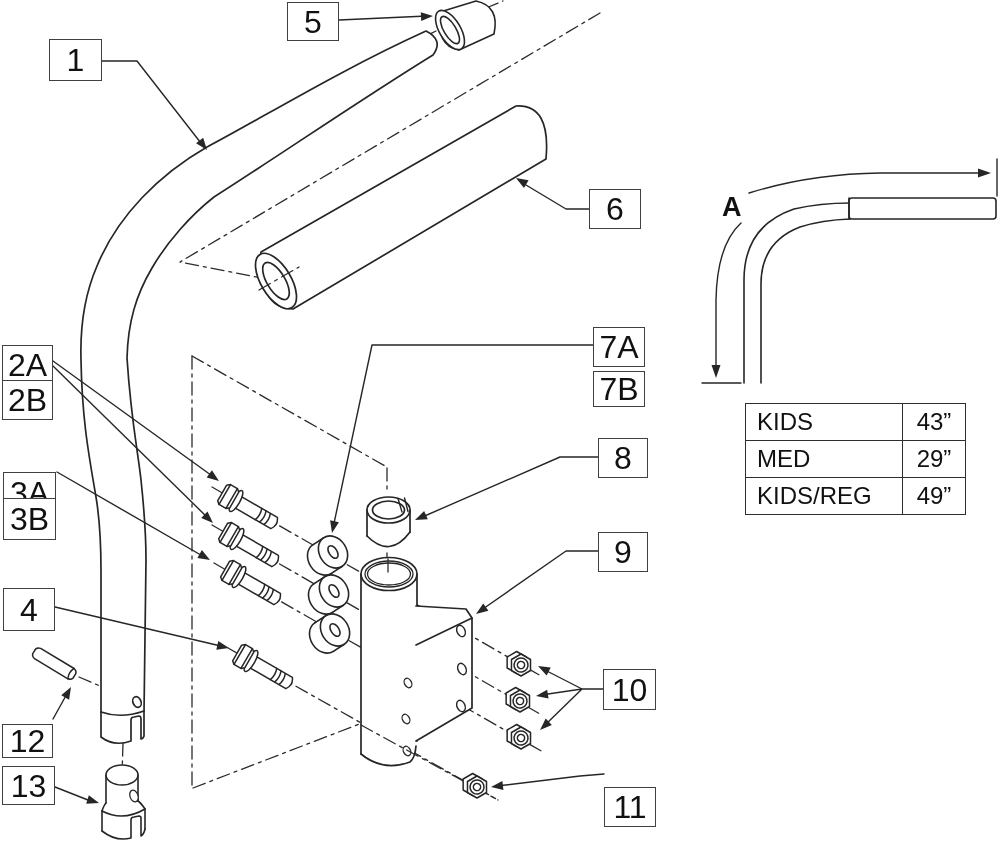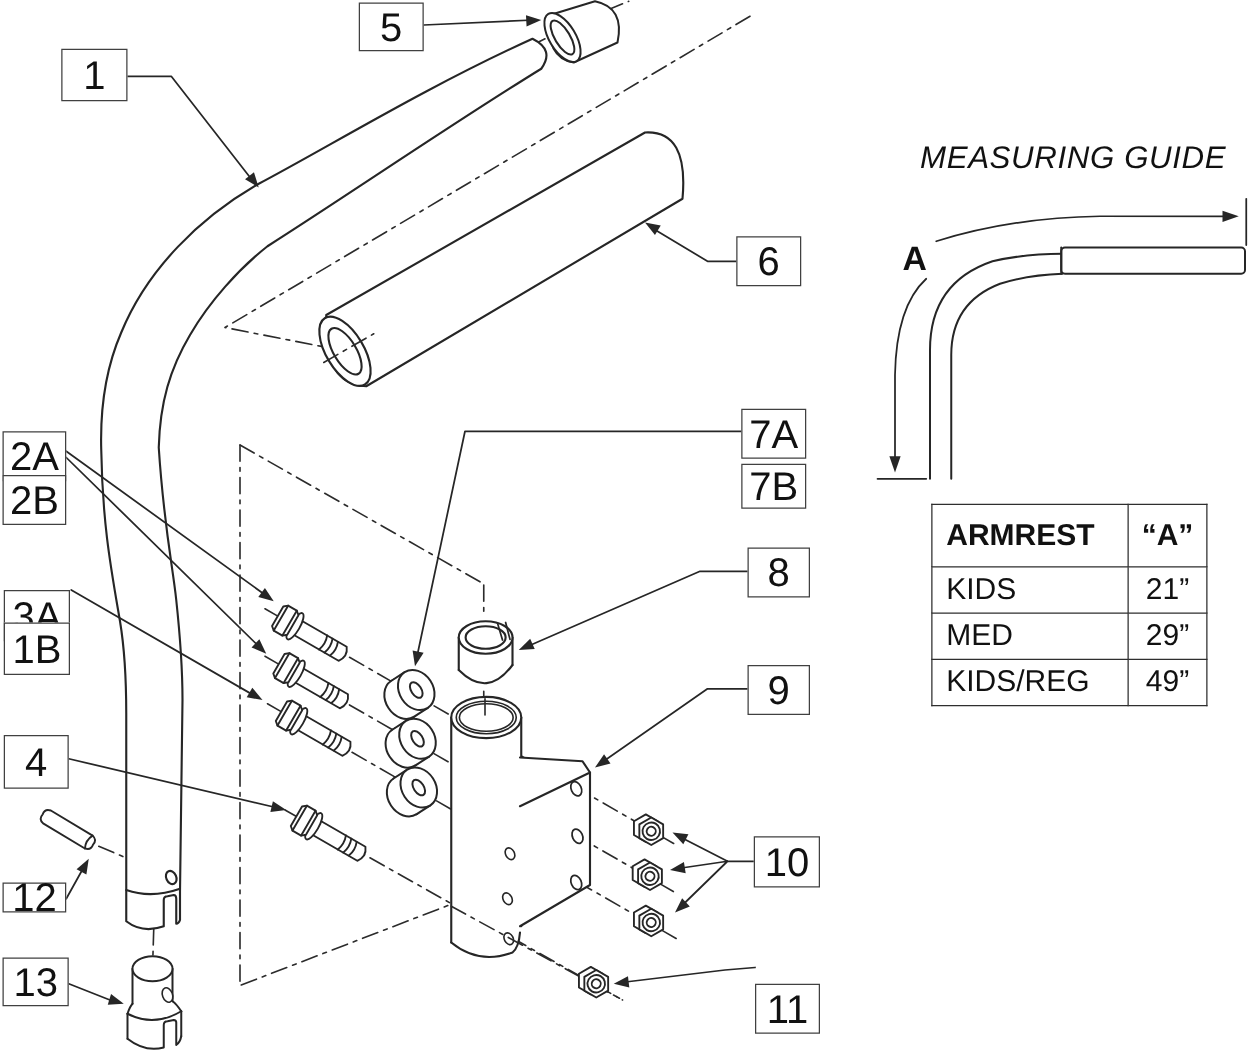--- a/index.html
+++ b/index.html
@@ -280,21 +280,21 @@
   <div class="callout" style="left:2px;top:345px;width:51px;height:40px;">
       <span>2A</span>
     </div>
   <div class="callout" style="left:2px;top:380px;width:51px;height:40px;">
       <span>2B</span>
     </div>
   <div class="callout" style="left:3px;top:453px;width:53px;height:41px;margin-top:19px;">
       <span>3A</span>
     </div>
   <div class="callout" style="left:3px;top:498px;width:53px;height:42px;">
-      <span>1B</span>
+      <span>3B</span>
     </div>
   <div class="callout" style="left:3px;top:588px;width:52px;height:43px;">
       <span>4</span>
     </div>
   <div class="callout" style="left:593px;top:327px;width:52px;height:40px;">
       <span>7A</span>
     </div>
   <div class="callout" style="left:593px;top:371px;width:52px;height:36px;">
       <span>7B</span>
     </div>
@@ -303,39 +303,34 @@
     </div>
   <div class="callout" style="left:598px;top:532px;width:50px;height:40px;">
       <span>9</span>
     </div>
   <div class="callout" style="left:603px;top:669px;width:53px;height:41px;">
       <span>10</span>
     </div>
   <div class="callout" style="left:604px;top:755px;width:52px;height:40px;margin-top:32px;">
       <span>11</span>
     </div>
-  <div class="callout" style="left:2px;top:706px;width:51px;height:24px;">
+  <div class="callout" style="left:2px;top:724px;width:51px;height:34px;">
       <span>12</span>
     </div>
   <div class="callout" style="left:2px;top:766px;width:53px;height:39px;">
       <span>13</span>
     </div>
 
-  <div class="mg-title">MEASURING GUIDE</div>
   <div class="dim-label">A</div>
 
   <table class="size-table">
     <tbody>
-        <tr class="r-head">
-      <th class="c-name">ARMREST</th>
-      <th class="c-val">“A”</th>
-    </tr>
     <tr class="r-body">
       <td class="c-name">KIDS</td>
-      <td class="c-val">21”</td>
+      <td class="c-val">43”</td>
     </tr>
     <tr class="r-body">
       <td class="c-name">MED</td>
       <td class="c-val">29”</td>
     </tr>
     <tr class="r-body">
       <td class="c-name">KIDS/REG</td>
       <td class="c-val">49”</td>
     </tr>
   </tbody>

